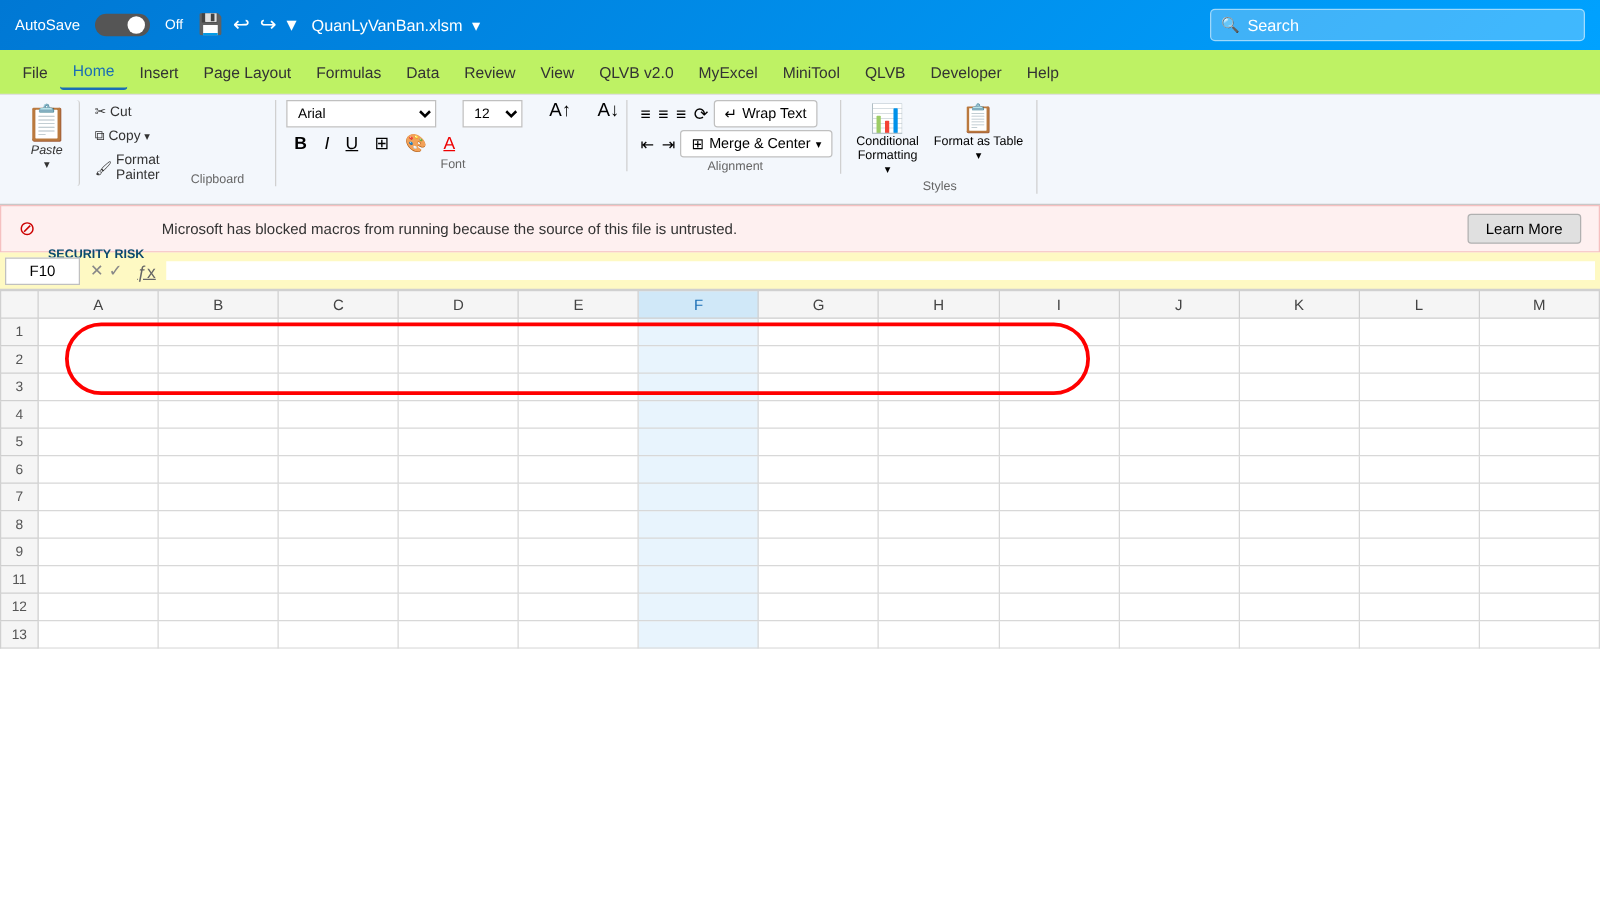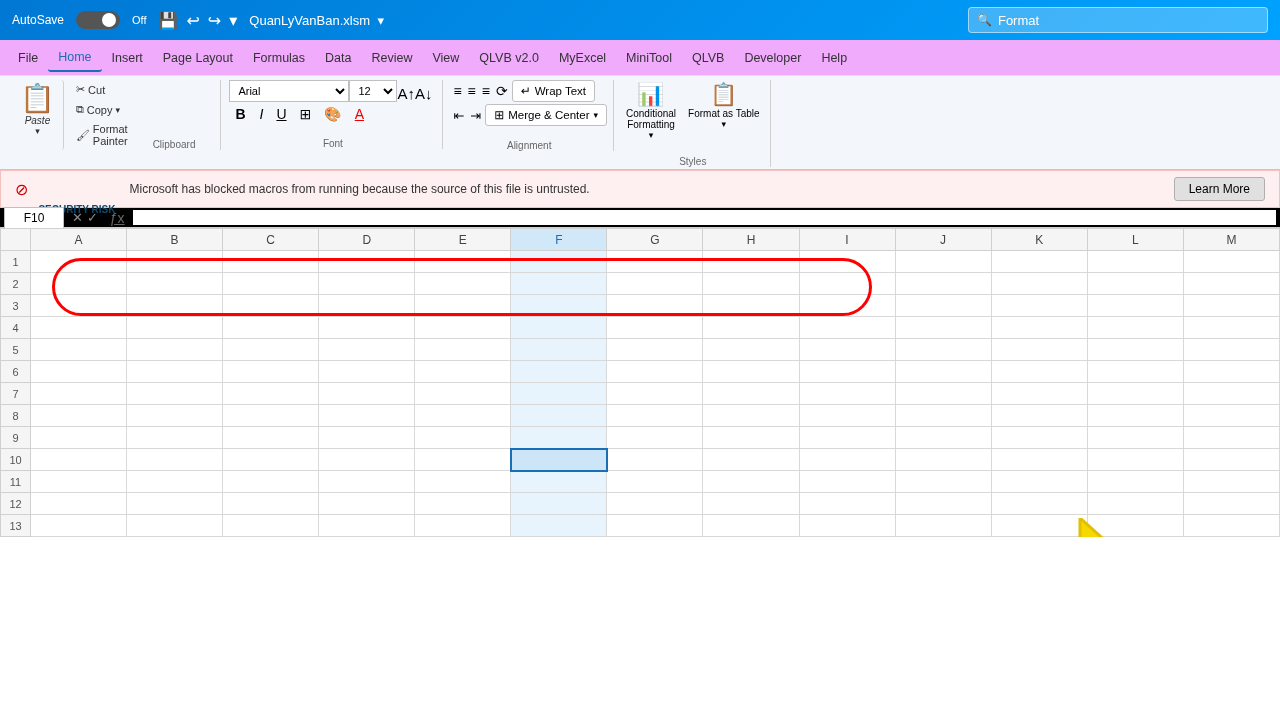--- a/index.html
+++ b/index.html
@@ -50,21 +50,21 @@
       align-items: center;
       padding: 0 8px;
       gap: 6px;
     }
     .search-bar span { color: #fff; font-size: 12px; }
     .search-icon-svg { color: #fff; font-size: 13px; }
 
     
     .menu-bar {
       height: 36px;
-      background: #f0abfc;
+      background: #bef264;
       display: flex;
       align-items: center;
       padding: 12px 8px;
       border-bottom: 1px solid #e0e0e0;
     }
     .menu-item {
       padding: 6px 10px;
       font-size: 12.5px;
       color: #333;
       cursor: pointer;
@@ -202,22 +202,22 @@
       width: 820px;
       height: 58px;
       border: 3px solid red;
       border-radius: 40px;
       pointer-events: none;
       z-index: 10;
     }
 
     
     .formula-bar {
-      height: 20px;
-      background: #000000;
+      height: 30px;
+      background: #fef9c3;
       border-bottom: 1px solid #d0d0d0;
       display: flex;
       align-items: center;
       gap: 4px;
       padding: 0 4px;
     }
     .cell-ref {
       width: 60px;
       height: 22px;
       border: 1px solid #c0c0c0;
@@ -290,21 +290,21 @@
       pointer-events: none;
       z-index: 6;
     }
 
     
     .ribbon-section-title {
       font-size: 10px;
       color: #666;
       text-align: center;
       width: 100%;
-      margin-top: 14px;
+      margin-top: 2px;
     }
   </style>
 </head>
 <body>
 
 <div class="title-bar">
   <span class="autosave-label">AutoSave</span>
   <div class="autosave-toggle">
     <div class="autosave-toggle-knob"></div>
   </div>
@@ -314,21 +314,21 @@
     <span class="title-bar-icon">↩</span>
     <span class="title-bar-icon">↪</span>
     <span class="title-bar-icon">▾</span>
   </div>
   <div class="file-title">
     <span>QuanLyVanBan.xlsm</span>
     <span style="cursor:pointer;margin-left:4px;">▾</span>
   </div>
   <div class="search-bar">
     <span class="search-icon-svg">🔍</span>
-    <span style="color:#fff;font-size:13px;">Format</span>
+    <span style="color:#fff;font-size:13px;">Search</span>
   </div>
 </div>
 
 <div class="menu-bar">
   <div class="menu-item">File</div>
   <div class="menu-item active">Home</div>
   <div class="menu-item">Insert</div>
   <div class="menu-item">Page Layout</div>
   <div class="menu-item">Formulas</div>
   <div class="menu-item">Data</div>
@@ -364,21 +364,21 @@
         <div class="ribbon-btn-sm">
           <span>🖌</span>
           <span style="font-size:11px;">Format Painter</span>
         </div>
       </div>
     </div>
     <div class="ribbon-section-title" style="align-self:flex-end;margin-top:4px;">Clipboard</div>
   </div>
 
   <div style="padding:0 6px;border-right:1px solid #d0d0d0;min-width:220px;">
-    <div style="display:flex;gap:0;margin-bottom:2px;align-items:flex-end;">
+    <div style="display:flex;gap:21px;margin-bottom:2px;align-items:flex-start;">
       <select class="font-select">
         <option>Arial</option>
       </select>
       <select class="size-select">
         <option>12</option>
       </select>
       <span style="font-size:15px;cursor:pointer;">A↑</span>
       <span style="font-size:15px;cursor:pointer;">A↓</span>
     </div>
     <div style="display:flex;gap:3px;align-items:center;">
@@ -612,36 +612,20 @@
           <td class="active-col"></td>
           <td></td>
           <td></td>
           <td></td>
           <td></td>
           <td></td>
           <td></td>
           <td></td>
         </tr>
       <tr class="data-row">
-          <td class="row-num">10</td>
-          <td></td>
-          <td></td>
-          <td></td>
-          <td></td>
-          <td></td>
-          <td class="selected"></td>
-          <td></td>
-          <td></td>
-          <td></td>
-          <td></td>
-          <td></td>
-          <td></td>
-          <td></td>
-        </tr>
-      <tr class="data-row">
           <td class="row-num">11</td>
           <td></td>
           <td></td>
           <td></td>
           <td></td>
           <td></td>
           <td class="active-col"></td>
           <td></td>
           <td></td>
           <td></td>

